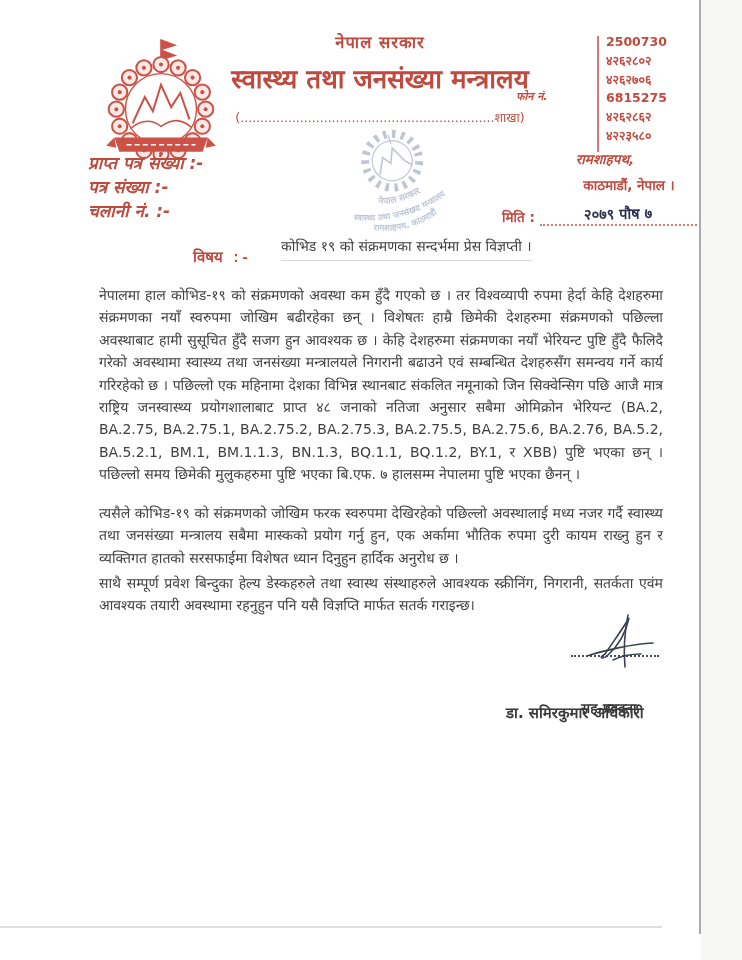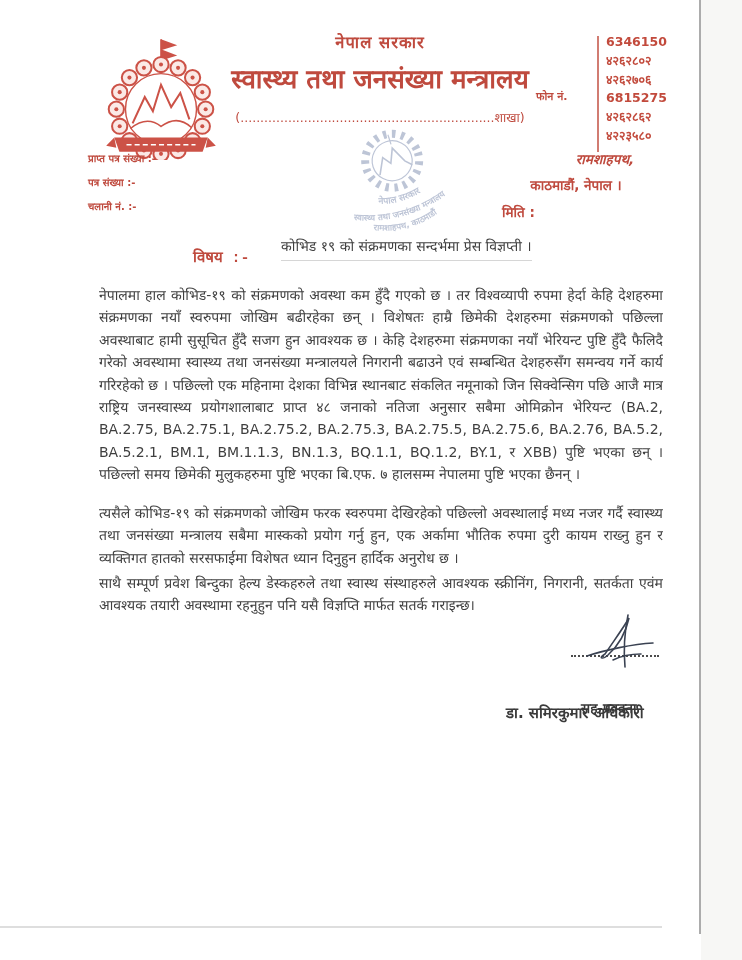--- a/index.html
+++ b/index.html
@@ -12,30 +12,30 @@
   .abs{position:absolute;}
   
   .scan-strip{left:701px;top:0;width:41px;height:960px;background:#f7f7f5;}
   .scan-edge-v{left:699px;top:0;width:2px;height:934px;background:#9e9e9e;opacity:.85;}
   .scan-edge-b{left:0;top:926px;width:662px;height:2px;background:#dedede;}
   
   .hdr{left:170px;top:30px;width:420px;text-align:center;color:#bf4a3e;}
   .gov{font-size:16.5px;font-weight:bold;letter-spacing:1px;}
   .ministry{font-size:26px;font-weight:bold;margin-top:7px;white-space:nowrap;}
   .branch{font-size:12.5px;margin-top:13px;white-space:nowrap;}
-  .phone-label{left:536px;top:88px;font-size:11px;color:#bf4a3e;font-weight:bold;}
+  .phone-label{left:516px;top:88px;font-size:11px;color:#bf4a3e;font-weight:bold;font-style:italic;}
   .phone-divider{left:597px;top:36px;width:2px;height:116px;background:#c65b4f;opacity:.8;}
   .phones{left:606px;top:33px;width:90px;color:#c24a3c;font-weight:bold;font-size:12.5px;line-height:18.8px;text-align:left;}
   
-  .refs{color:#bf4a3e;font-size:10px;font-weight:bold;left:88px;width:220px;}
+  .refs{color:#bf4a3e;font-size:17px;font-weight:bold;left:88px;width:220px;font-style:italic;}
   .ref1{top:151px;} .ref2{top:175px;} .ref3{top:199px;}
   
   .addr{color:#bf4a3e;font-weight:bold;text-align:center;}
   .addr1{left:535px;top:150px;width:140px;font-size:13.5px;font-style:italic;}
-  .addr2{left:496px;top:176px;width:160px;font-size:13.5px;}
+  .addr2{left:549px;top:176px;width:160px;font-size:13.5px;}
   .daterow{left:502px;top:203px;width:195px;display:flex;align-items:flex-end;}
   .date-label{color:#bf4a3e;font-weight:bold;font-size:13.5px;white-space:nowrap;}
   .date-dots{flex:1;margin-left:5px;border-bottom:2px dotted #cf7b72;text-align:center;padding-bottom:1px;}
   .date-hand{color:#2c3350;font-weight:bold;font-size:14.5px;display:inline-block;transform:rotate(-1deg);white-space:nowrap;}
   
   .subj-label{left:193px;top:246px;color:#bf4a3e;font-weight:bold;font-size:15px;font-family:Liberation Mono, monospace;}
   .subj-text{left:281px;top:236px;color:#3f3f3f;font-size:14px;padding-bottom:5px;border-bottom:1px solid rgba(0,0,0,.16);}
   
   .para{left:99px;width:564px;color:#3f3f3f;font-size:14px;line-height:22.4px;text-align:justify;overflow:hidden;}
   .p1{top:284px;max-height:206px;}
@@ -114,21 +114,21 @@
 
   <div class="abs hdr">
     <div class="gov">नेपाल सरकार</div>
     <div class="ministry">स्वास्थ्य तथा जनसंख्या मन्त्रालय</div>
     <div class="branch">(................................................................शाखा)</div>
   </div>
 
   <div class="abs phone-label">फोन नं.</div>
   <div class="abs phone-divider"></div>
   <div class="abs phones">
-    <div>6346150</div>
+    <div>2500730</div>
     <div>४२६२८०२</div>
     <div>४२६२७०६</div>
     <div>6815275</div>
     <div>४२६२८६२</div>
     <div>४२२३५८०</div>
   </div>
 
   <div class="abs refs ref1">प्राप्त पत्र संख्या :-</div>
   <div class="abs refs ref3">चलानी नं. :-</div>
   <div class="abs refs ref2">पत्र संख्या :-</div>
@@ -149,20 +149,21 @@
         <text font-size="8.5"><textPath href="#arc2" startOffset="1%">स्वास्थ्य तथा जनसंख्या मन्त्रालय</textPath></text>
         <text font-size="8.5"><textPath href="#arc3" startOffset="8%">रामशाहपथ, काठमाडौं</textPath></text>
       </g>
     </g>
   </svg>
 
   <div class="abs addr addr1">रामशाहपथ,</div>
   <div class="abs addr addr2">काठमाडौं, नेपाल ।</div>
   <div class="abs daterow">
     <span class="date-label">मिति :</span>
+    <span class="date-dots"><span class="date-hand">२०७९ पौष ७</span></span>
   </div>
 
   <div class="abs subj-label">विषय :-</div>
   <div class="abs subj-text">कोभिड १९ को संक्रमणका सन्दर्भमा प्रेस विज्ञप्ती ।</div>
 
   <div class="abs para p1">नेपालमा हाल कोभिड-१९ को संक्रमणको अवस्था कम हुँदै गएको छ । तर विश्वव्यापी रुपमा हेर्दा केहि देशहरुमा संक्रमणका नयाँ स्वरुपमा जोखिम बढीरहेका छन् । विशेषतः हाम्रै छिमेकी देशहरुमा संक्रमणको पछिल्ला अवस्थाबाट हामी सुसूचित हुँदै सजग हुन आवश्यक छ । केहि देशहरुमा संक्रमणका नयाँ भेरियन्ट पुष्टि हुँदै फैलिदै गरेको अवस्थामा स्वास्थ्य तथा जनसंख्या मन्त्रालयले निगरानी बढाउने एवं सम्बन्धित देशहरुसँग समन्वय गर्ने कार्य गरिरहेको छ । पछिल्लो एक महिनामा देशका विभिन्न स्थानबाट संकलित नमूनाको जिन सिक्वेन्सिग पछि आजै मात्र राष्ट्रिय जनस्वास्थ्य प्रयोगशालाबाट प्राप्त ४८ जनाको नतिजा अनुसार सबैमा ओमिक्रोन भेरियन्ट (BA.2, BA.2.75, BA.2.75.1, BA.2.75.2, BA.2.75.3, BA.2.75.5, BA.2.75.6, BA.2.76, BA.5.2, BA.5.2.1, BM.1, BM.1.1.3, BN.1.3, BQ.1.1, BQ.1.2, BY.1, र XBB) पुष्टि भएका छन् ।पछिल्लो समय छिमेकी मुलुकहरुमा पुष्टि भएका बि.एफ. ७ हालसम्म नेपालमा पुष्टि भएका छैनन् ।</div>
   <div class="abs para p2">त्यसैले कोभिड-१९ को संक्रमणको जोखिम फरक स्वरुपमा देखिरहेको पछिल्लो अवस्थालाई मध्य नजर गर्दै स्वास्थ्य तथा जनसंख्या मन्त्रालय सबैमा मास्कको प्रयोग गर्नु हुन, एक अर्कामा भौतिक रुपमा दुरी कायम राख्नु हुन र व्यक्तिगत हातको सरसफाईमा विशेषत ध्यान दिनुहुन हार्दिक अनुरोध छ ।</div>
   <div class="abs para p3">साथै सम्पूर्ण प्रवेश बिन्दुका हेल्य डेस्कहरुले तथा स्वास्थ संस्थाहरुले आवश्यक स्क्रीनिंग, निगरानी, सतर्कता एवंम आवश्यक तयारी अवस्थामा रहनुहुन पनि यसै विज्ञप्ति मार्फत सतर्क गराइन्छ।</div>
 
   <div class="abs sig-dots"></div>

